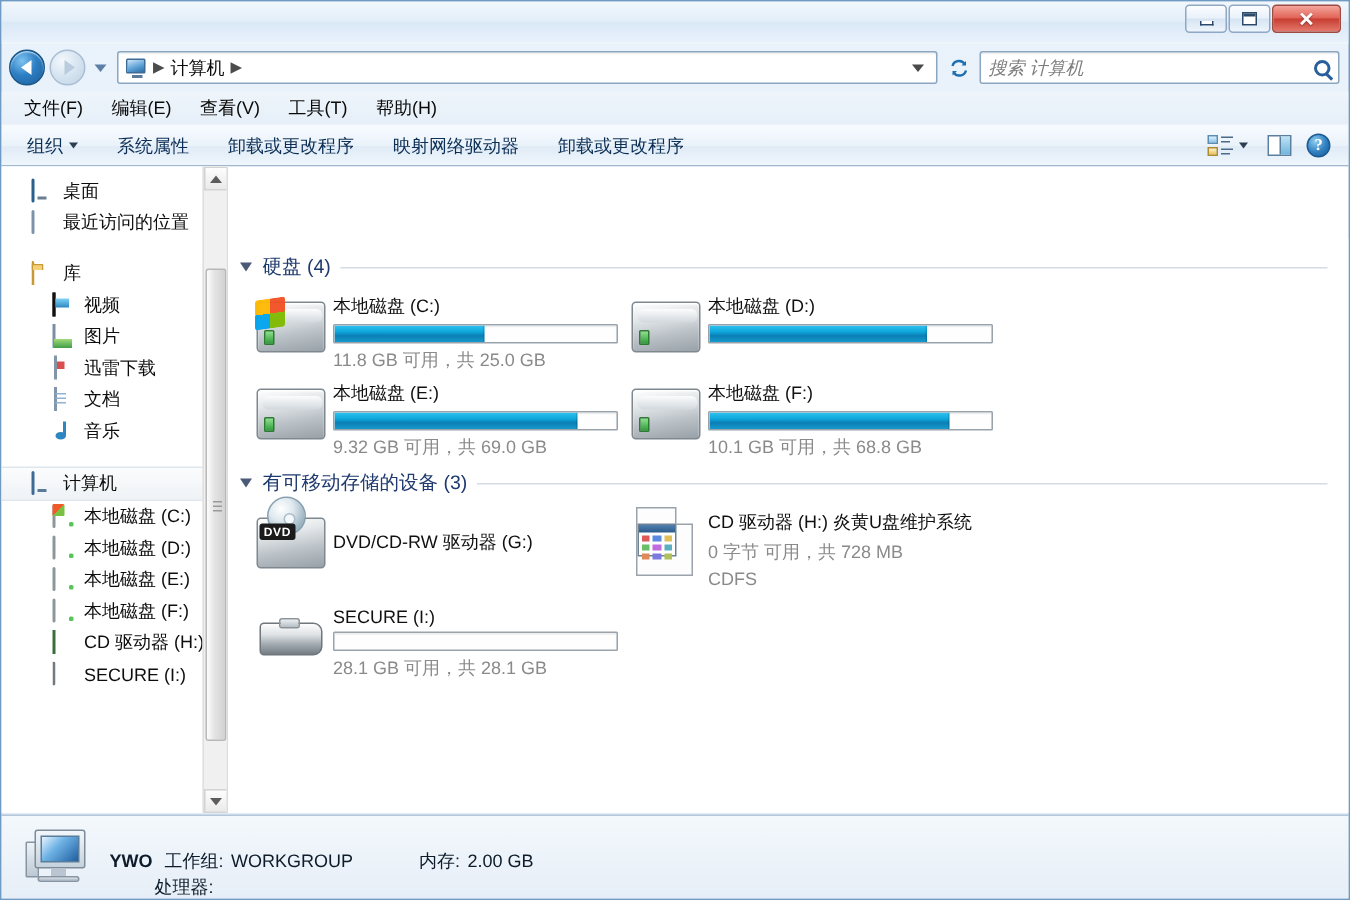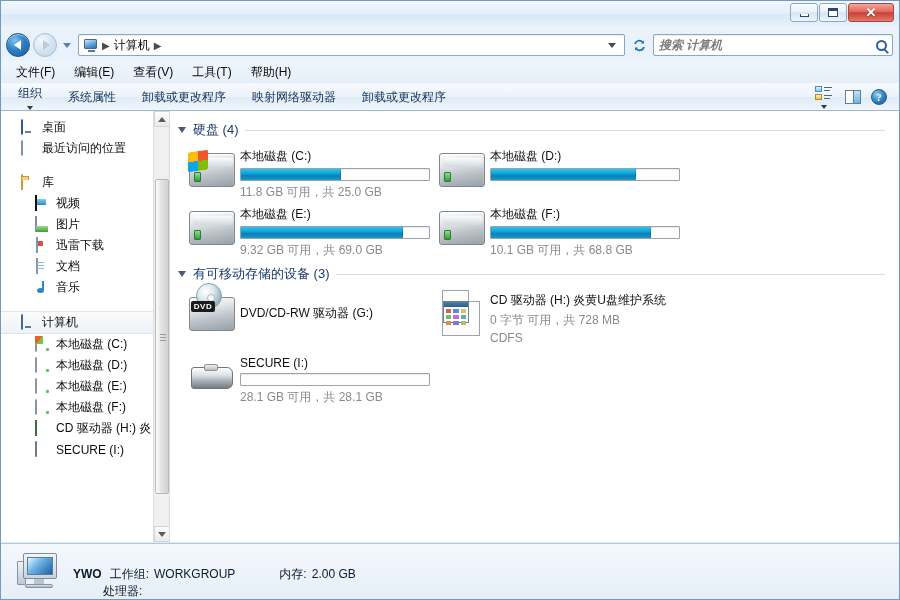--- a/index.html
+++ b/index.html
@@ -93,21 +93,21 @@
     width: 22px; height: 22px; display:flex;align-items:center;justify-content:center;
     color:#1d5f9e; font-size: 13px; flex:0 0 auto;
   }
   .searchbox {
     width: 240px; height: 22px; background: #fff; border: 1px solid #8ba6c0;
     border-radius: 2px; display:flex; align-items:center; padding: 0 5px;
     box-shadow: inset 0 1px 1px rgba(0,0,0,.07);
   }
   .searchbox input {
     flex:1; border:none; outline:none; font-size:12px; font-style: italic;
-    color:#777; font-family:"Liberation Sans", sans-serif; background:transparent;font-weight:bold;
+    color:#777; font-family:"Liberation Sans", sans-serif; background:transparent;
   }
   .searchbox input::placeholder { color:#7d7d7d; font-style: italic; }
   .mag { width:11px;height:11px;border:2px solid #2a5f9e;border-radius:50%;position:relative;flex:0 0 auto;}
   .mag::after{content:'';position:absolute;right:-4px;bottom:-3px;width:6px;height:2px;
     background:#2a5f9e;transform:rotate(45deg);}
 
   
   .menubar {
     height: 22px; display: flex; align-items: center; padding-left: 12px; gap: 13px;
     background: linear-gradient(180deg,#eef5fb 0%, #e6eff8 100%);
@@ -115,21 +115,21 @@
   }
   .menubar .mi { padding: 1px 3px; cursor: default; }
 
   
   .cmdbar {
     height: 28px; display: flex; align-items: center; padding: 0 6px 0 14px;
     background: linear-gradient(180deg,#f7fbff 0%, #eaf2fa 50%, #e0ebf6 51%, #eff6fc 100%);
     border-top: 1px solid #f3f8fd; border-bottom: 1px solid #9fb8d0;
     gap: 20px; font-size: 12px; color: #0c2f55;
   }
-  .cmd { display:flex; align-items:center; gap:4px; padding: 2px 3px; white-space:nowrap;flex-direction:column; }
+  .cmd { display:flex; align-items:center; gap:4px; padding: 2px 3px; white-space:nowrap; }
   .cmd .car { width:0;height:0;border-left:3.5px solid transparent;border-right:3.5px solid transparent;
               border-top:4px solid #2c3e52; }
   .cmdright { margin-left:auto; display:flex; align-items:center; gap:10px; padding-right:6px;}
   .viewicon { width:17px;height:15px; position:relative; }
   .viewicon i { position:absolute; display:block; }
   .vi-a { left:0; top:0; width:7px;height:6px;background:linear-gradient(180deg,#dff0fb,#8cc3e8);
           border:1px solid #5a8cb5;}
   .vi-b { left:0; top:8px; width:7px;height:6px;background:linear-gradient(180deg,#fff2cc,#e8c35a);
           border:1px solid #b08b2e;}
   .vi-l1{left:9px;top:1px;width:8px;height:1.5px;background:#4b6a88;}
@@ -140,21 +140,21 @@
   .paneicon::after{content:'';position:absolute;right:0;top:0;width:6px;height:100%;
     background:linear-gradient(180deg,#bfe3f5,#6fb4dd);border-left:1px solid #5a7f9f;}
   .helpicon { width:16px;height:16px;border-radius:50%;
     background: radial-gradient(circle at 35% 30%,#8ecdf0 0%, #2f7fc0 55%, #1b5b92 100%);
     border:1px solid #1b5b92; color:#fff;font-size:11px;font-weight:bold;
     display:flex;align-items:center;justify-content:center; font-family:"Liberation Serif",serif;}
 
   
   .body { position:absolute; left:0; right:0; top:110px; bottom:57px; display:flex; background:#fff; }
   .navpane {
-    width: 169px; background: #fff; border-right: 1px solid #d5dde5;
+    width: 151px; background: #fff; border-right: 1px solid #d5dde5;
     position: relative; overflow: hidden;
   }
   .navlist { padding-top: 6px; }
   .navitem {
     height: 21px; display:flex; align-items:center; gap:5px; padding-left: 20px;
     font-size: 12px; color:#0d0d0d; white-space: nowrap; cursor: default;
   }
   .navitem.indent2 { padding-left: 34px; }
   .navitem.selected {
     background: linear-gradient(180deg,#fbfcfd 0%, #eef2f6 100%);
@@ -216,21 +216,21 @@
   .s-up{width:0;height:0;border-left:4px solid transparent;border-right:4px solid transparent;
     border-bottom:5px solid #5d5d5d;}
   .s-dn{width:0;height:0;border-left:4px solid transparent;border-right:4px solid transparent;
     border-top:5px solid #5d5d5d;}
   .sthumb{position:absolute;left:1px;width:14px;top:68px;height:315px;border-radius:2px;
     background:linear-gradient(90deg,#fdfdfd,#e4e4e4 40%,#d2d2d2);border:1px solid #b8b8b8;}
   .sthumb::after{content:'';position:absolute;left:4px;top:50%;margin-top:-3px;width:6px;height:1px;
     background:#9a9a9a;box-shadow:0 3px 0 #9a9a9a,0 6px 0 #9a9a9a;}
 
   
-  .content { flex:1; background:#fff; position:relative; overflow:hidden; padding: 10px 0 0 8px; }
+  .content { flex:1; background:#fff; position:relative; overflow:hidden; padding: 10px 0 0 8px; margin-top: 48px; }
   .grouphdr { display:flex; align-items:center; gap:6px; margin: 0 14px 4px 0; }
   .grouphdr .tri { width:0;height:0;border-left:4px solid transparent;border-right:4px solid transparent;
     border-top:6px solid #4a5a78; margin-right:1px; }
   .grouphdr .gtxt { color:#1f3a6e; font-size:13px; white-space:nowrap; }
   .grouphdr .gline { flex:1; height:1px; background:#d6dce4; }
 
   .tiles { display:flex; flex-wrap:wrap; padding-left: 10px; }
   .tile { width: 250px; height: 58px; display:flex; align-items:flex-start; padding-top: 2px; }
   .tile.big { height: 64px; }
   .tile .tico { width:48px; height:48px; position:relative; flex:0 0 auto; margin-right:4px; }

